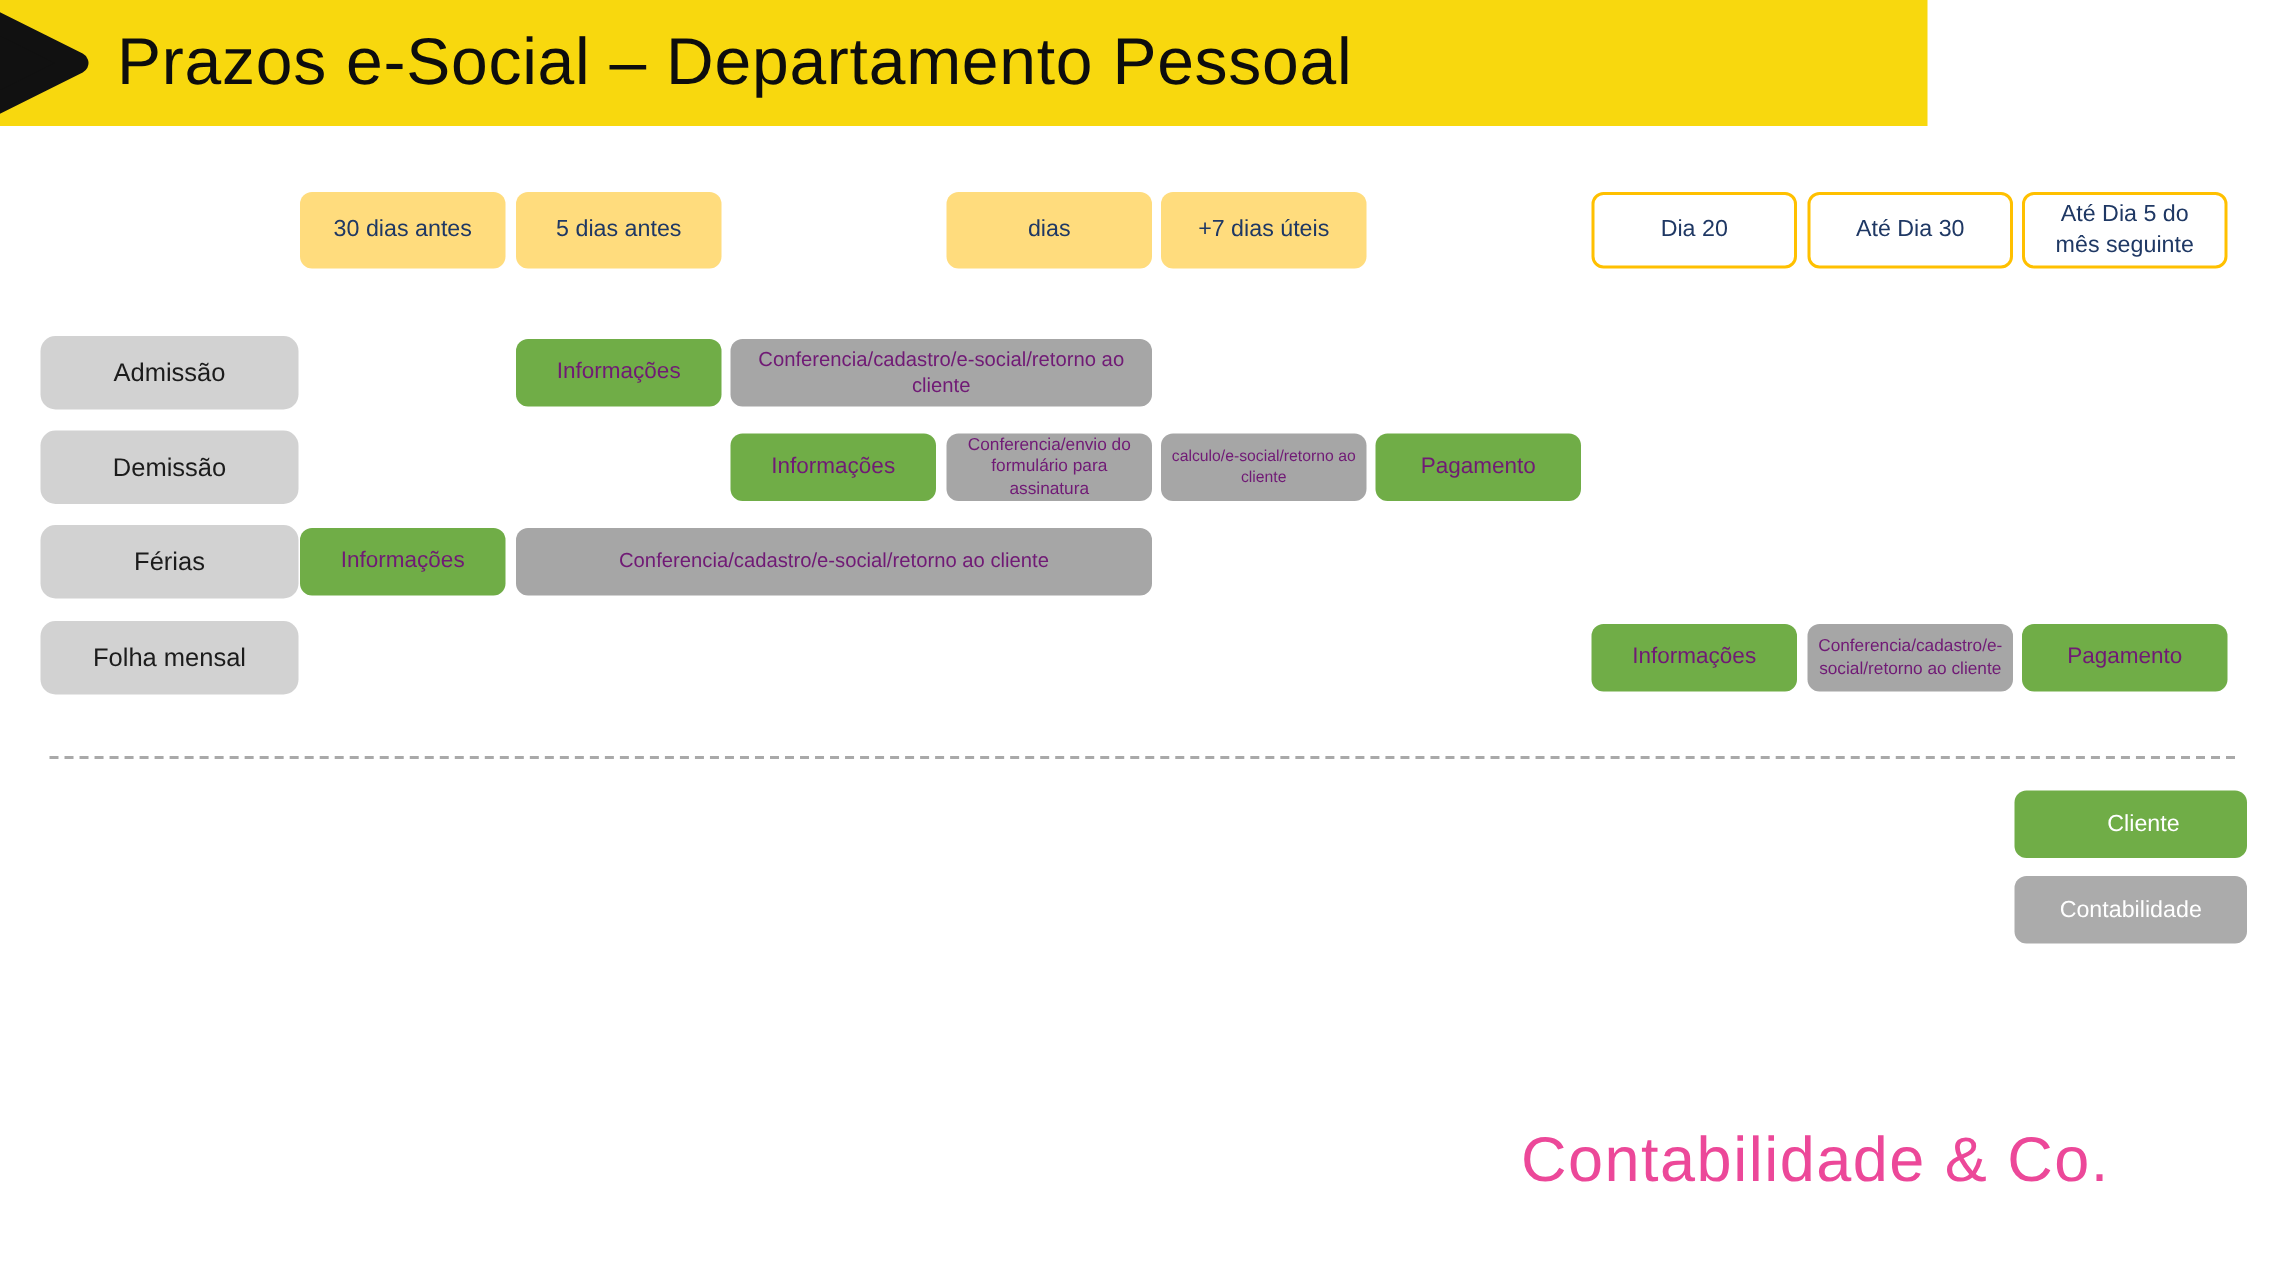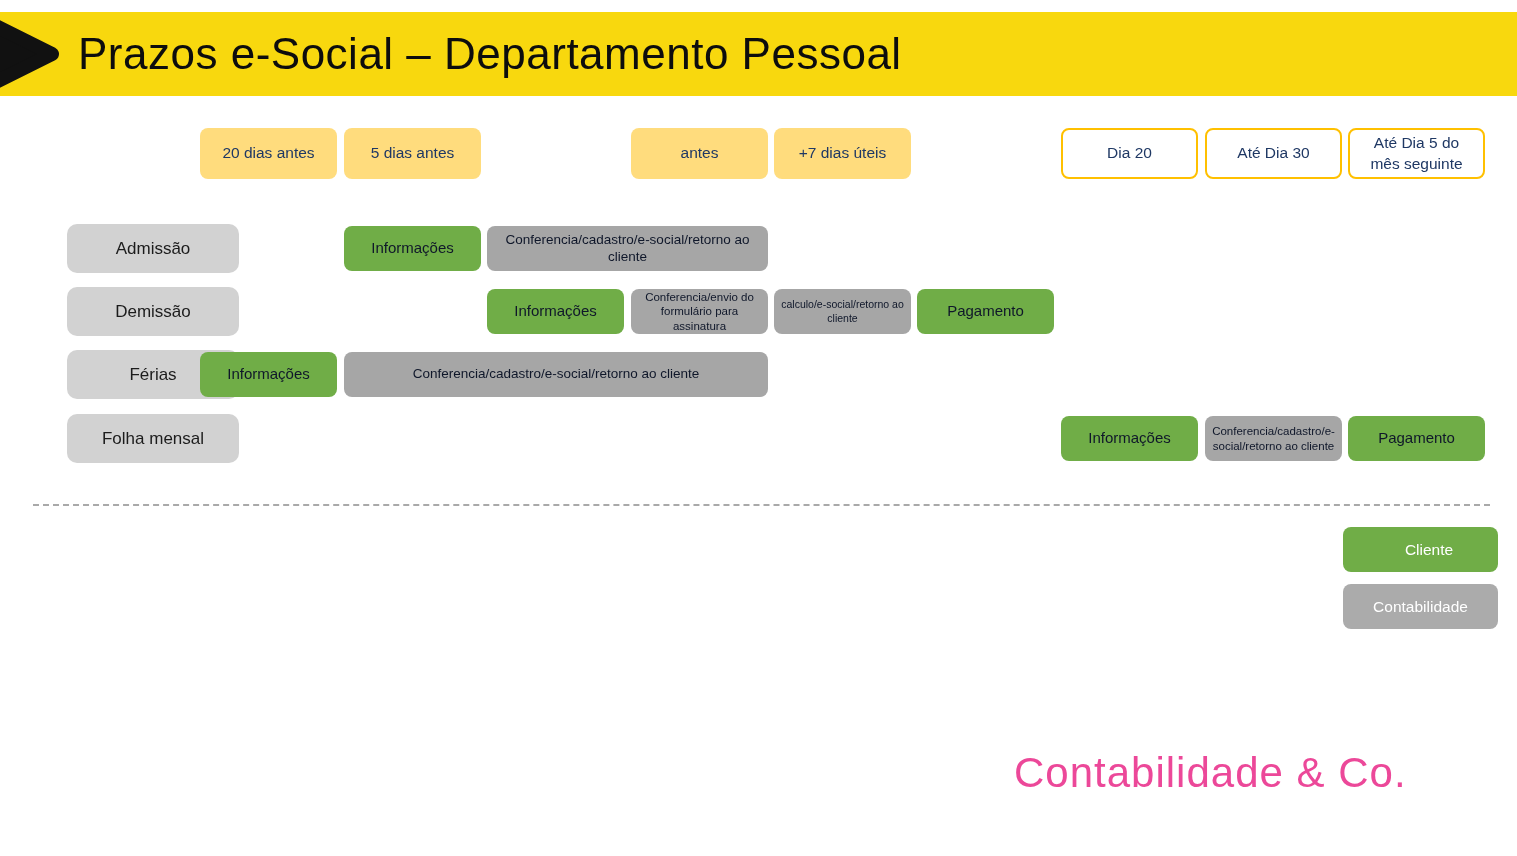--- a/index.html
+++ b/index.html
@@ -2,21 +2,21 @@
 <html><head>
 <meta charset="utf-8">
 <style>
   html,body { margin:0; padding:0; background:#ffffff; }
   .slide {
     position:relative; width:1517px; height:856px; background:#ffffff;
     font-family:"Liberation Sans", sans-serif; overflow:hidden;
   }
 
   
-  .banner { position:absolute; left:0; top:12px; width:1517px; height:84px; background:#F8D80E; }
+  .banner { position:absolute; left:0; top:0; width:1285px; height:84px; background:#F8D80E; }
   .banner-arrow { position:absolute; left:0; top:2px; }
   .title {
     position:absolute; left:78px; top:0; height:84px; margin:0;
     display:flex; align-items:center;
     font-size:44px; font-weight:400; color:#0d0d0d; letter-spacing:0.5px; white-space:nowrap;
   }
 
   
   .thead {
     position:absolute; top:128px; height:51px; box-sizing:border-box;
@@ -29,29 +29,29 @@
   
   .c1{left:200px} .c2{left:344px} .c3{left:487px} .c4{left:631px} .c5{left:774px}
   .c6{left:917px} .c7{left:1061px} .c8{left:1205px} .c9{left:1348px}
   .w1{width:137px} .w2{width:281px} .w3{width:424px}
 
   
   .rowlabel {
     position:absolute; left:27px; width:172px; height:49px;
     background:#D2D2D2; border-radius:10px;
     display:flex; align-items:center; justify-content:center;
-    font-size:17px; color:#1c1c1c;margin-left:40px;
+    font-size:17px; color:#1c1c1c;
   }
   .rAl{top:224px} .rBl{top:287px} .rCl{top:350px} .rDl{top:414px}
 
   
   .task {
     position:absolute; height:45px; box-sizing:border-box; border-radius:8px;
     display:flex; align-items:center; justify-content:center; text-align:center;
-    color:#0f172a; line-height:1.25; padding:0 7px;
+    color:#701a75; line-height:1.25; padding:0 7px;
   }
   .task.green { background:#70AD47; font-size:15px; }
   .task.gray  { background:#A6A6A6; font-size:13.5px; }
   .task.fs11  { font-size:11.5px; }
   .task.fs10  { font-size:10.5px; }
   .rA{top:226px} .rB{top:289px} .rC{top:352px} .rD{top:416px}
 
   
   .divider { position:absolute; left:33px; top:504px; width:1457px; height:0;
              border-top:2px dashed #A9A9A9; }
@@ -76,23 +76,23 @@
 
 <div class="slide">
 
   <header class="banner">
     <svg class="banner-arrow" width="70" height="80" viewBox="0 0 70 80">
       <path d="M-12 8 L52 40 L-12 72 Z" fill="#111111" stroke="#111111" stroke-width="14" stroke-linejoin="round"></path>
     </svg>
     <h1 class="title">Prazos e-Social – Departamento Pessoal</h1>
   </header>
 
-  <div class="thead yellow c1 w1">20 dias antes</div>
+  <div class="thead yellow c1 w1">30 dias antes</div>
   <div class="thead yellow c2 w1">5 dias antes</div>
-  <div class="thead yellow c4 w1">antes</div>
+  <div class="thead yellow c4 w1">dias</div>
   <div class="thead yellow c5 w1">+7 dias úteis</div>
   <div class="thead outline c7 w1">Dia 20</div>
   <div class="thead outline c8 w1">Até Dia 30</div>
   <div class="thead outline c9 w1">Até Dia 5 do mês seguinte</div>
 
   <div class="rowlabel rAl">Admissão</div>
   <div class="task green c2 w1 rA">Informações</div>
   <div class="task gray  c3 w2 rA">Conferencia/cadastro/e-social/retorno ao cliente</div>
 
   <div class="rowlabel rBl">Demissão</div>

